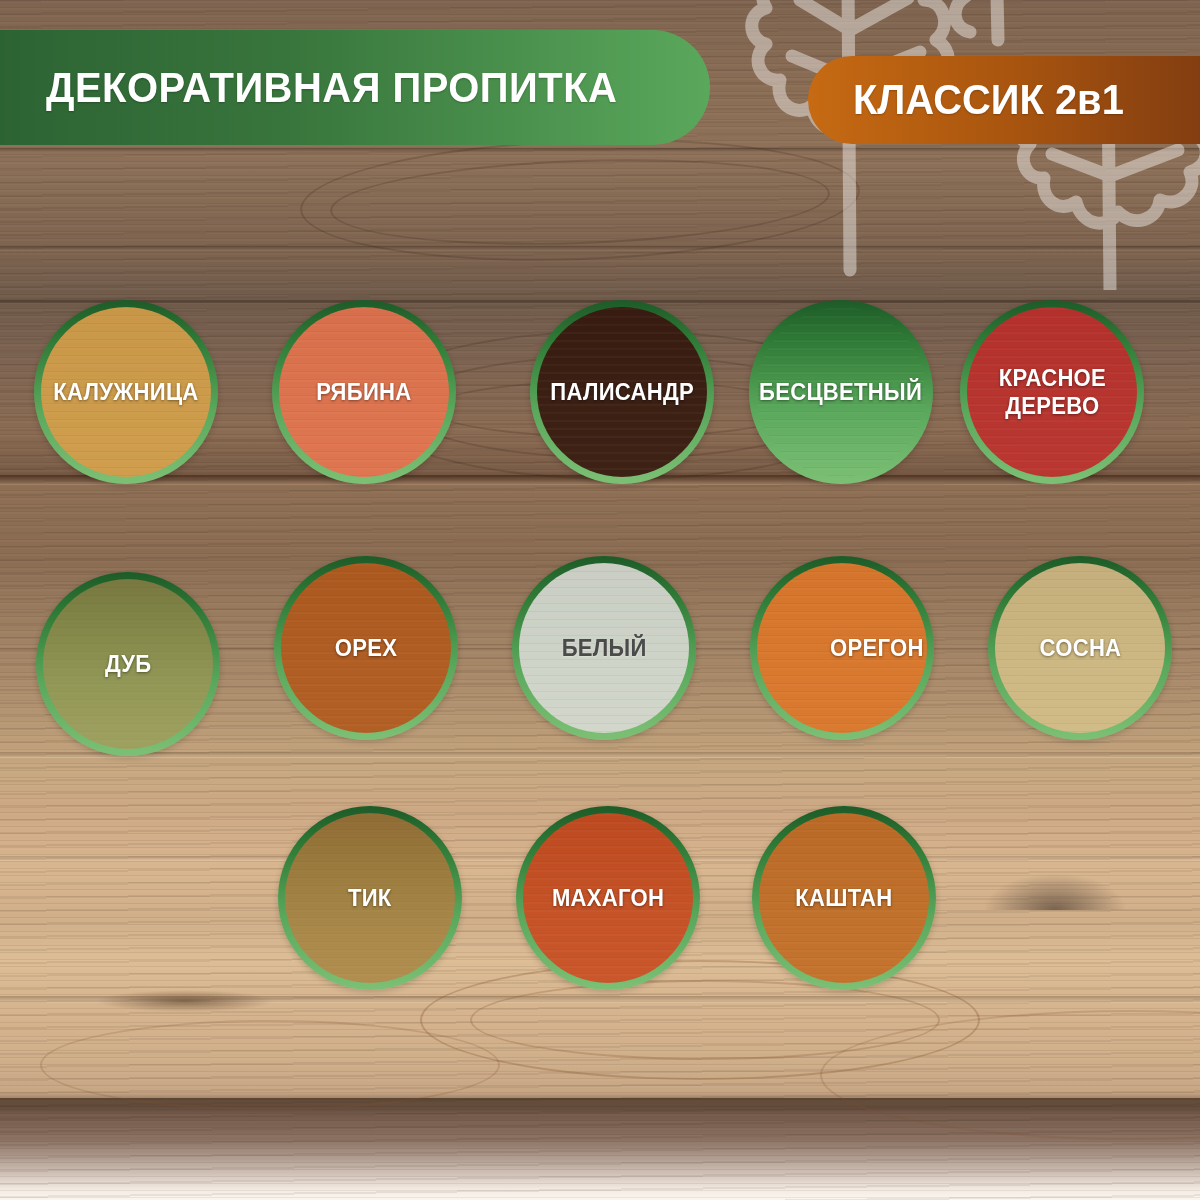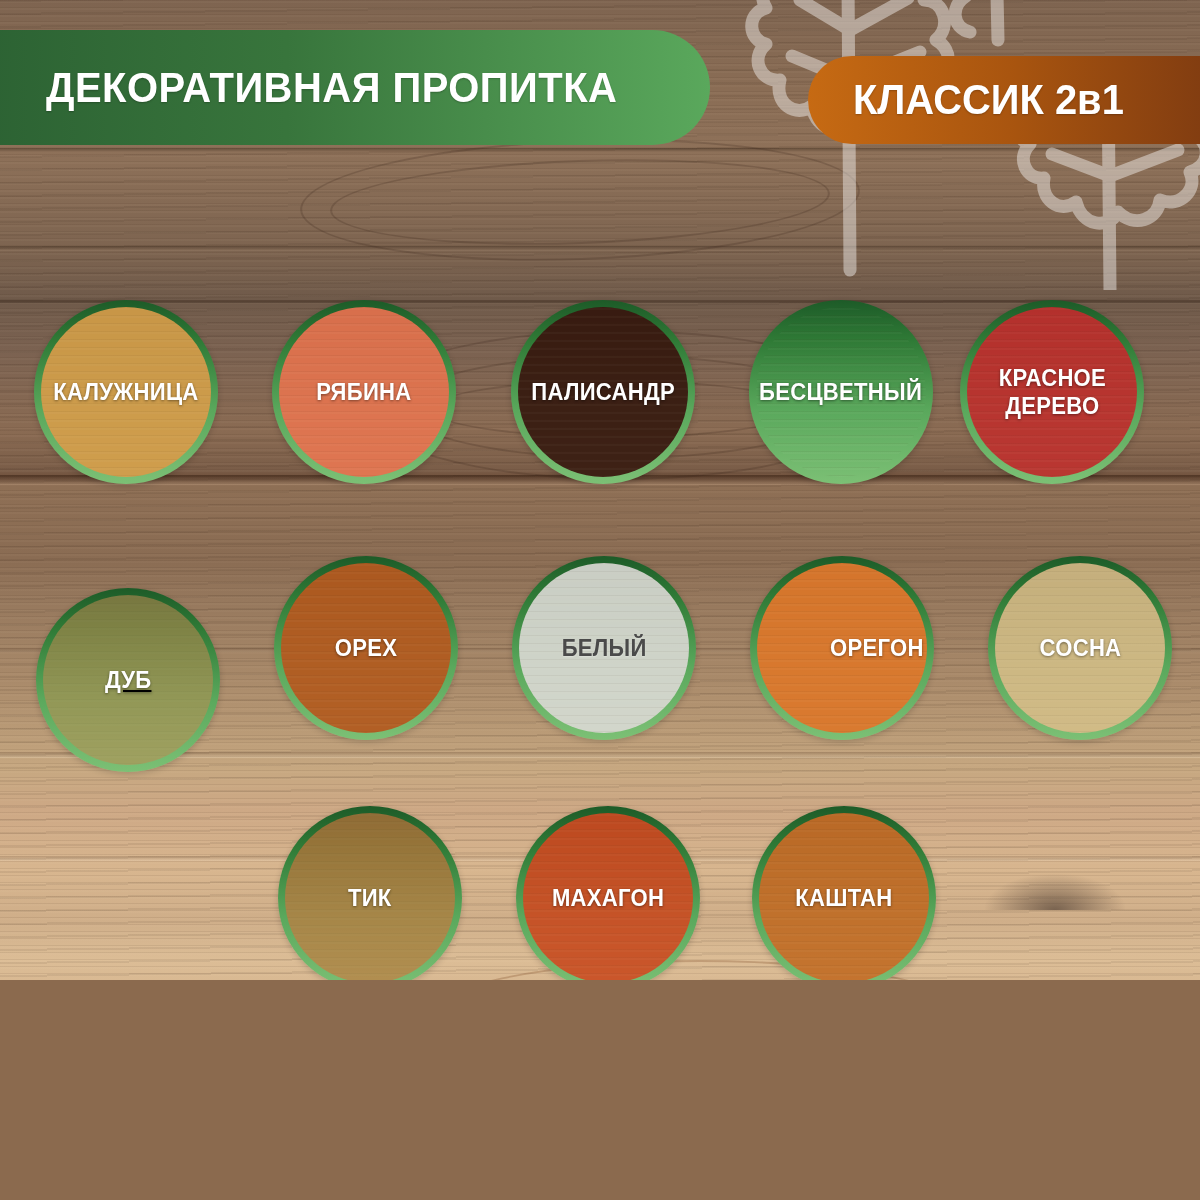--- a/index.html
+++ b/index.html
@@ -5,21 +5,21 @@
   * { margin:0; padding:0; box-sizing:border-box; }
   html,body { width:1200px; height:1200px; }
   body {
     font-family:"Liberation Sans", sans-serif;
     background:#8b6a4e;
     overflow:hidden;
   }
 
   #stage {
     position:relative;
-    width:1200px; height:980px;
+    width:1200px; height:1200px;
     overflow:hidden;
   }
 
   
   .wood-base {
     position:absolute; inset:0;
     background:
       linear-gradient(180deg,
         #7e6450 0px,
         #8a6d55 90px,
@@ -279,37 +279,37 @@
       <div class="swatch" style="left: 34px; top: 300px;">
         <div class="ring"></div>
         <div class="fill" style="background: rgb(215, 155, 74); opacity: 0.92;"></div>
         <span class="label" style="color: rgb(255, 255, 255);">КАЛУЖНИЦА</span>
       </div>
       <div class="swatch" style="left: 272px; top: 300px;">
         <div class="ring"></div>
         <div class="fill" style="background: rgb(232, 112, 79); opacity: 0.92;"></div>
         <span class="label" style="color: rgb(255, 255, 255);">РЯБИНА</span>
       </div>
-      <div class="swatch" style="left: 511px; top: 300px;">
+      <div class="swatch" style="left: 530px; top: 300px;">
         <div class="ring"></div>
         <div class="fill" style="background: rgb(58, 22, 15); opacity: 0.93;"></div>
         <span class="label" style="color: rgb(255, 255, 255);">ПАЛИСАНДР</span>
       </div>
       <div class="swatch" style="left: 749px; top: 300px;">
         <div class="ring"></div>
         <div class="fill" style="background: transparent;"></div>
         <span class="label" style="color: rgb(255, 255, 255);">БЕСЦВЕТНЫЙ</span>
       </div>
       <div class="swatch" style="left: 960px; top: 300px;">
         <div class="ring"></div>
         <div class="fill" style="background: rgb(191, 45, 45); opacity: 0.93;"></div>
         <span class="label" style="color: rgb(255, 255, 255);">КРАСНОЕ
 ДЕРЕВО</span>
       </div>
-      <div class="swatch" style="left: 36px; top: 588px; text-decoration: underline;">
+      <div class="swatch" style="left: 36px; top: 572px;">
         <div class="ring"></div>
         <div class="fill" style="background: rgb(192, 138, 82); opacity: 0.55;"></div>
         <span class="label" style="color: rgb(255, 255, 255);">ДУБ</span>
       </div>
       <div class="swatch" style="left: 274px; top: 556px;">
         <div class="ring"></div>
         <div class="fill" style="background: rgb(184, 88, 31); opacity: 0.92;"></div>
         <span class="label" style="color: rgb(255, 255, 255);">ОРЕХ</span>
       </div>
       <div class="swatch dark-label" style="left: 512px; top: 556px;">

